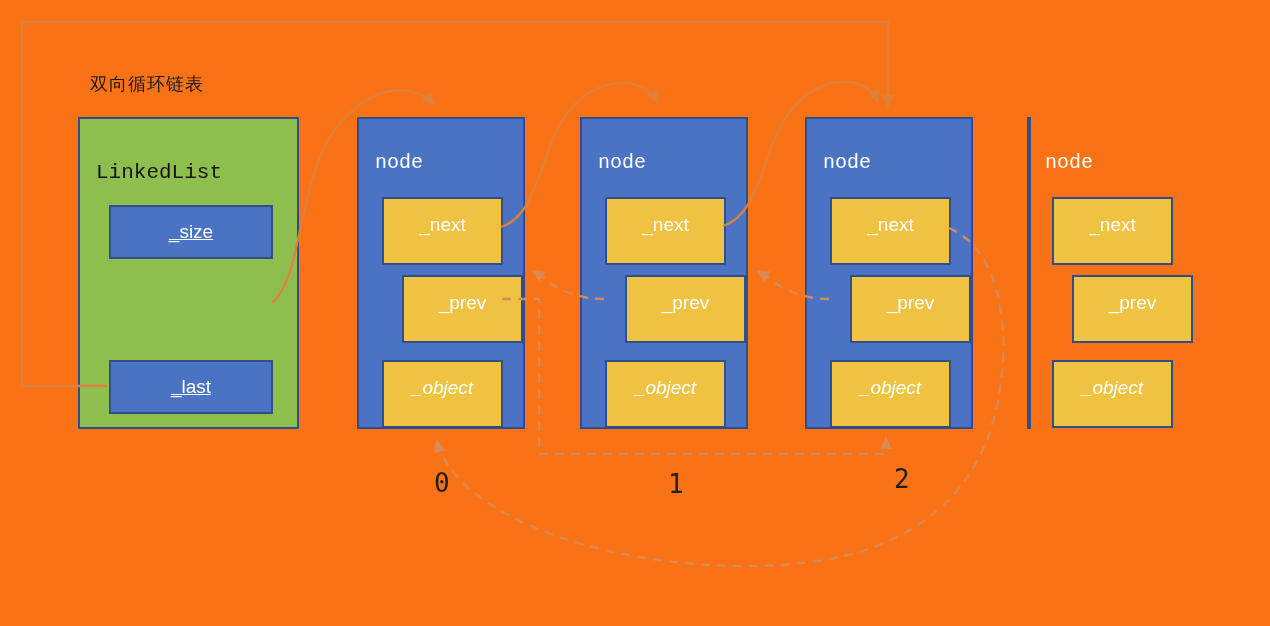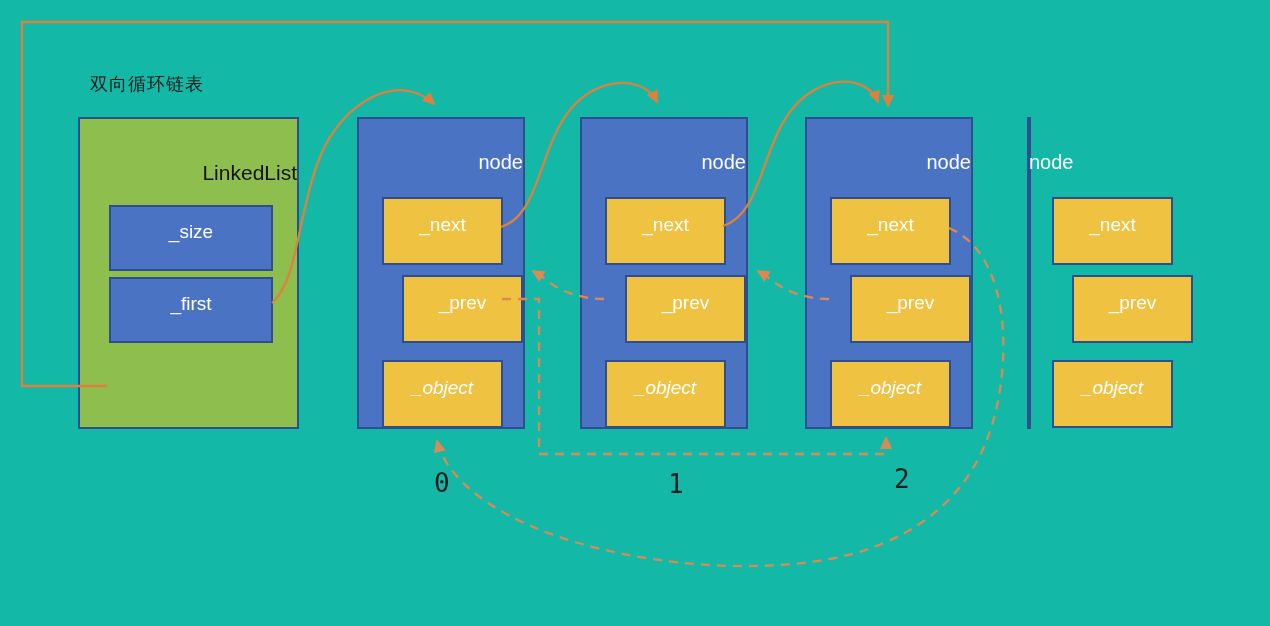--- a/index.html
+++ b/index.html
@@ -1,42 +1,42 @@
 <!DOCTYPE html>
 <html><head>
 <meta charset="utf-8">
 <style>
   html,body{margin:0;padding:0;background:#ffffff;}
   #canvas{
-    position:relative;width:1270px;height:626px;background:#14b8a6;overflow:hidden;
+    position:relative;width:1270px;height:626px;background:#f97316;overflow:hidden;
     font-family:"Liberation Sans", sans-serif;
   }
   .diagram-title{
     position:absolute;left:90px;top:72px;font-size:18px;color:#1a1a1a;
     letter-spacing:1px;
   }
   .box{
     position:absolute;top:117px;height:312px;box-sizing:border-box;
     border:2px solid #2E4E8F;
   }
   .green{left:78px;width:221px;background:#8EBE4E;}
   .node{width:168px;background:#4A73C4;}
   .n0{left:357px;} .n1{left:580px;} .n2{left:805px;}
   .red{left:1027px;background:#B0291B;}
   .box-title{
-    position:absolute;left:0;width:100%;text-align:right;
-    font-size:20px;color:#ffffff;
+    position:absolute;left:16px;width:100%;text-align:left;
+    font-size:20px;color:#ffffff;font-family:Liberation Mono, monospace;
   }
   .green .box-title{top:42px;font-size:21px;color:#141414;}
   .node .box-title,.red .box-title{top:32px;}
   .field{
     position:absolute;box-sizing:border-box;border:2px solid #2E4E8F;
     text-align:center;color:#ffffff;font-size:19px;
   }
-  .green .field{left:29px;width:164px;height:66px;line-height:50px;background:#4A73C4;}
+  .green .field{left:29px;width:164px;height:54px;line-height:50px;background:#4A73C4;text-decoration:underline;}
   .node .field,.red .field{left:23px;width:121px;height:68px;line-height:51px;background:#F0C242;}
   .green .f0{top:86px;} .green .f1{top:158px;} .green .f2{top:241px;}
   .nf0{top:78px;} .nf1{top:156px;margin-left:20px;} .nf2{top:241px;font-style:italic;}
   .index-label{
     position:absolute;font-family:"DejaVu Sans Mono", monospace;
     font-size:26px;color:#1f1f1f;
   }
   .il0{left:434px;top:468px;}
   .il1{left:668px;top:469px;}
   .il2{left:894px;top:464px;}
@@ -47,21 +47,21 @@
 </head>
 <body>
 
 <div id="canvas">
 
   <div class="diagram-title">双向循环链表</div>
 
   <div class="box green">
     <div class="box-title">LinkedList</div>
     <div class="field f0">_size</div>
-    <div class="field f1">_first</div>
+    <div class="field f2">_last</div>
   </div>
 
   <div class="box node n0">
     <div class="box-title">node</div>
     <div class="field nf0">_next</div>
     <div class="field nf1">_prev</div>
     <div class="field nf2">_object</div>
   </div>
 
   <div class="box node n1">

